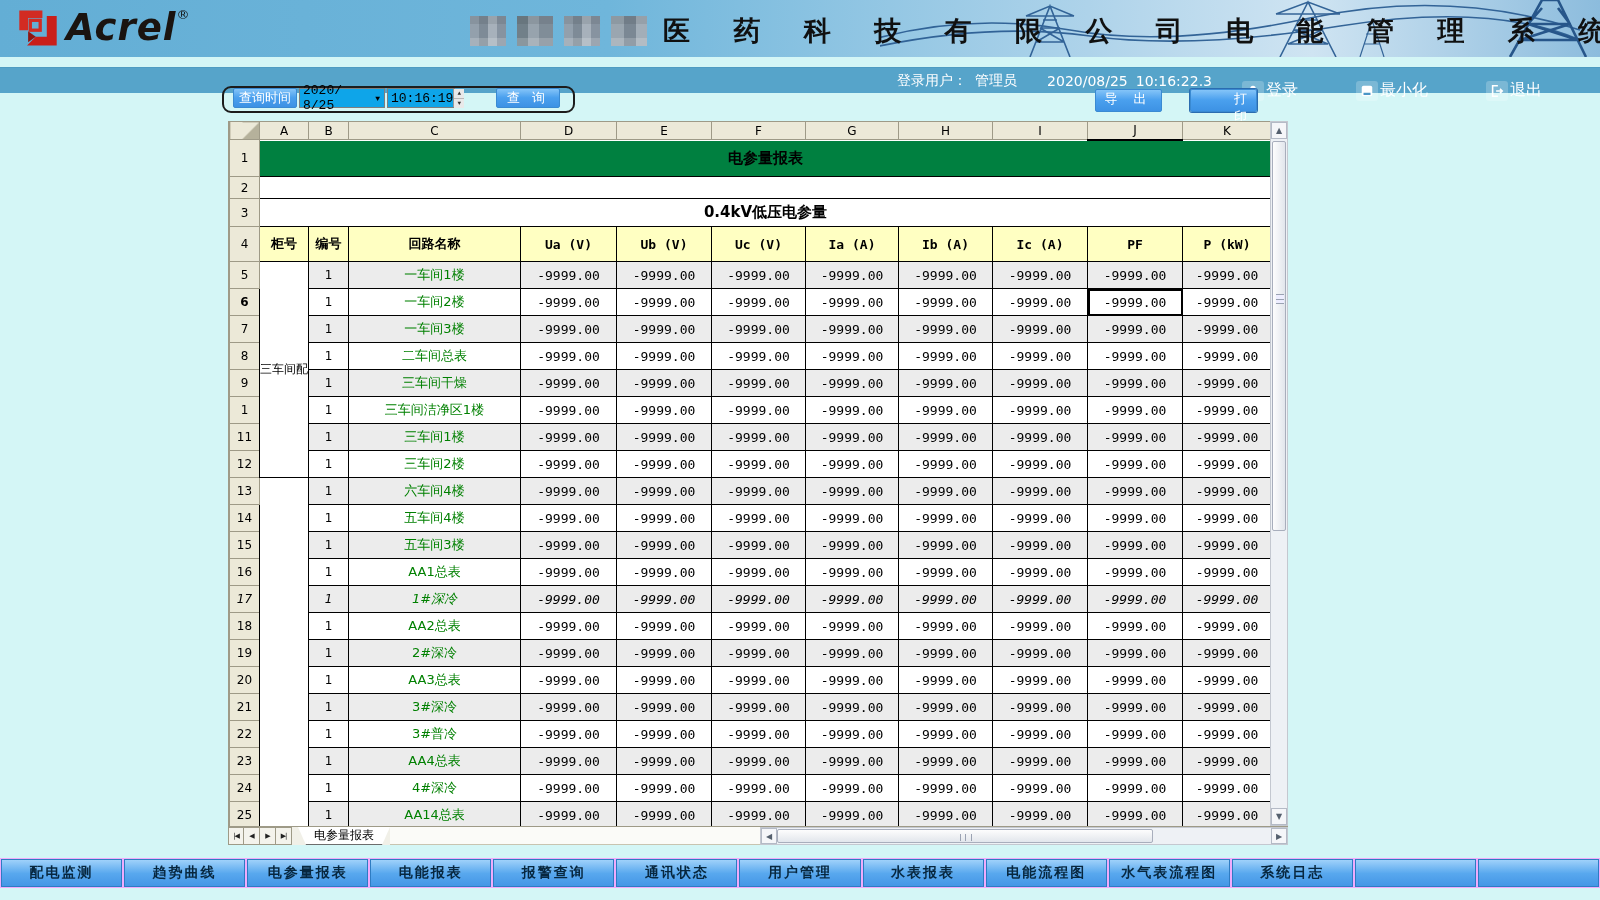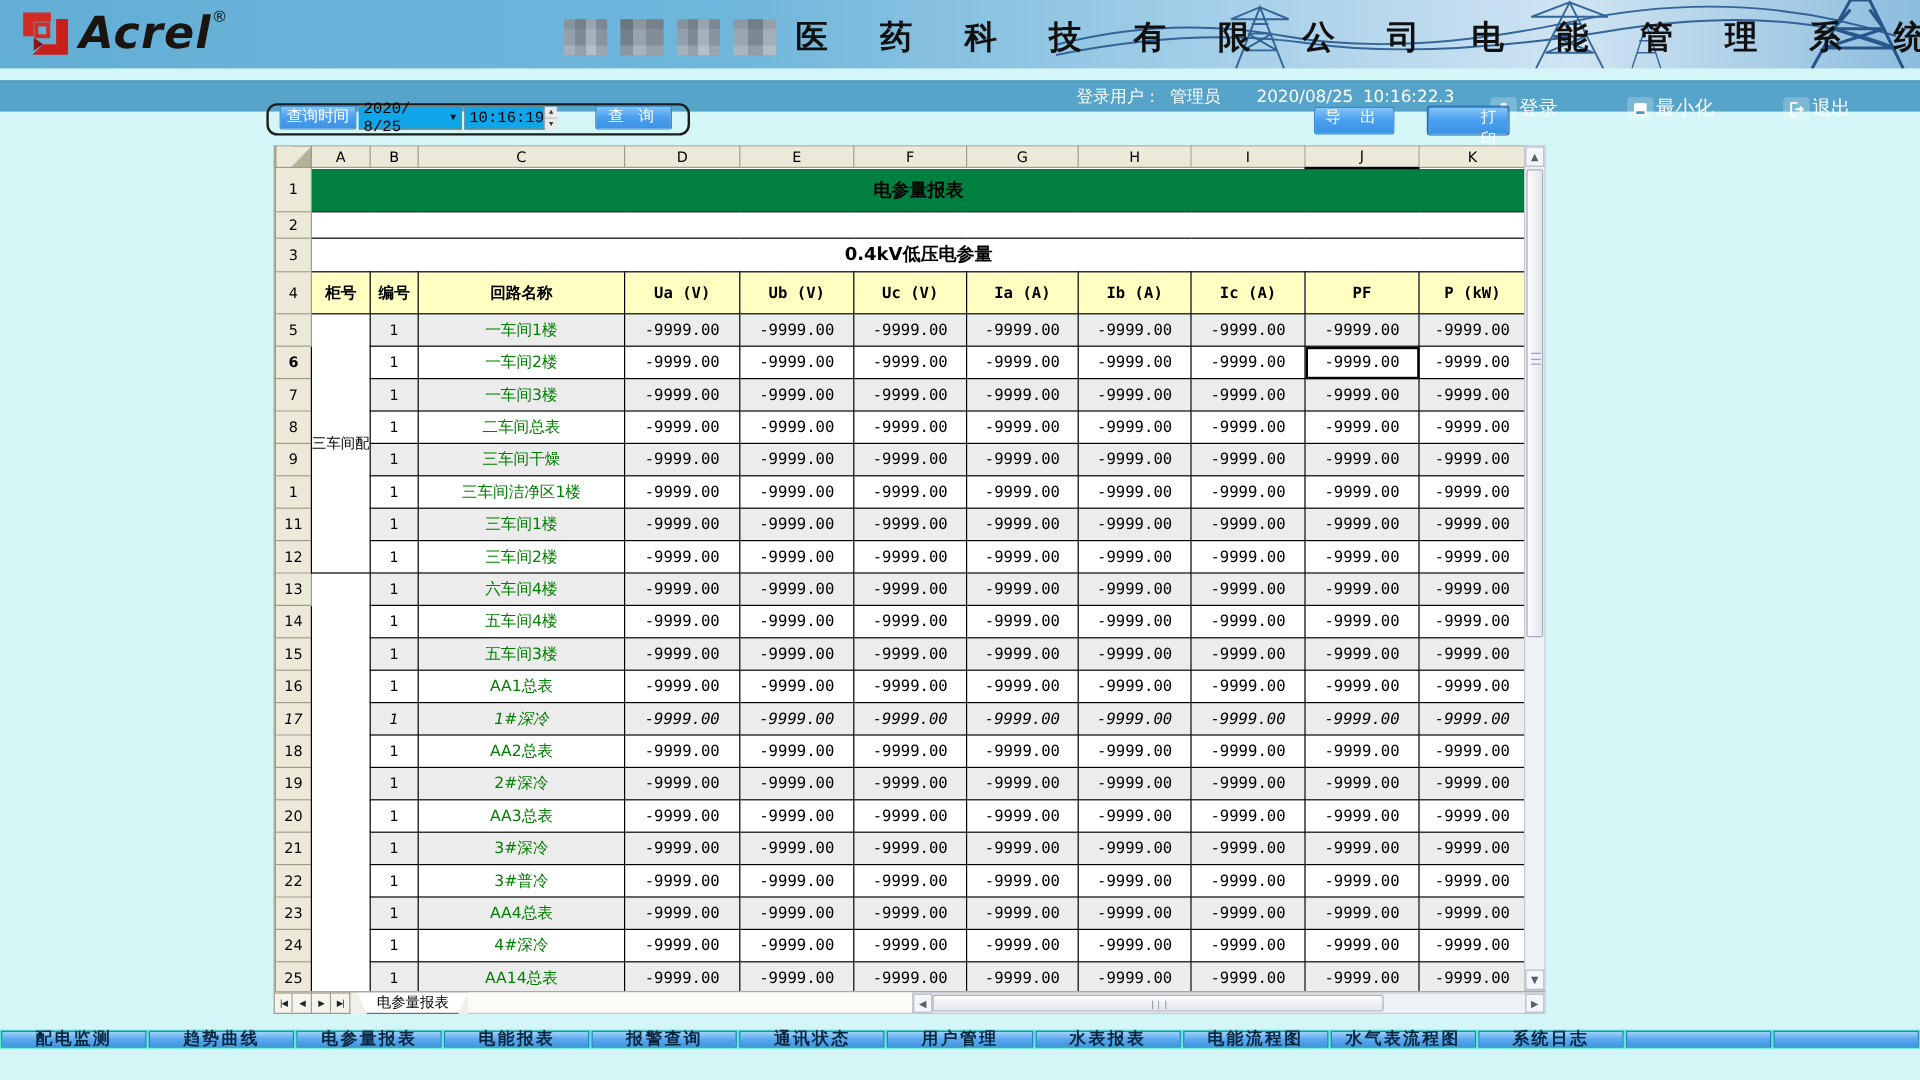--- a/index.html
+++ b/index.html
@@ -114,22 +114,22 @@
   .hscroll { width:528px; display:flex; background:#eef1f5; border:1px solid #c4c8d0; }
   .hscroll .sb-btn { width:16px; height:100%; }
   .hthumb { width:376px; margin:1px 0; background:linear-gradient(#fdfdfd,#e2e6ec);
     border:1px solid #a8aebc; border-radius:2px; position:relative; cursor:pointer; }
   .hthumb::after { content:""; position:absolute; left:50%; top:4px; margin-left:-5px; width:10px; height:7px;
     border-left:1px solid #9aa2b2; border-right:1px solid #9aa2b2; background:
     linear-gradient(90deg,transparent 4px,#9aa2b2 4px,#9aa2b2 5px,transparent 5px); }
   .htrack { flex:1; }
 
   
-  .bottom-nav { position:absolute; left:0; top:858px; width:1600px; height:16px;
-    display:flex; background:#5eead4; }
+  .bottom-nav { position:absolute; left:0; top:858px; width:1600px; height:30px;
+    display:flex; background:#f0abfc; }
   .navbtn { flex:1; margin:1px 1px; background:linear-gradient(#9fd1fa,#58a8ee 52%,#4496e6);
     border:1px solid #2e7cc2; color:#07273f; font-size:14px; font-weight:bold;
     display:flex; align-items:center; justify-content:center; cursor:pointer; letter-spacing:2px; }
 </style>
 </head>
 <body>
 
 <div class="page">
 
   <div class="app-header">

